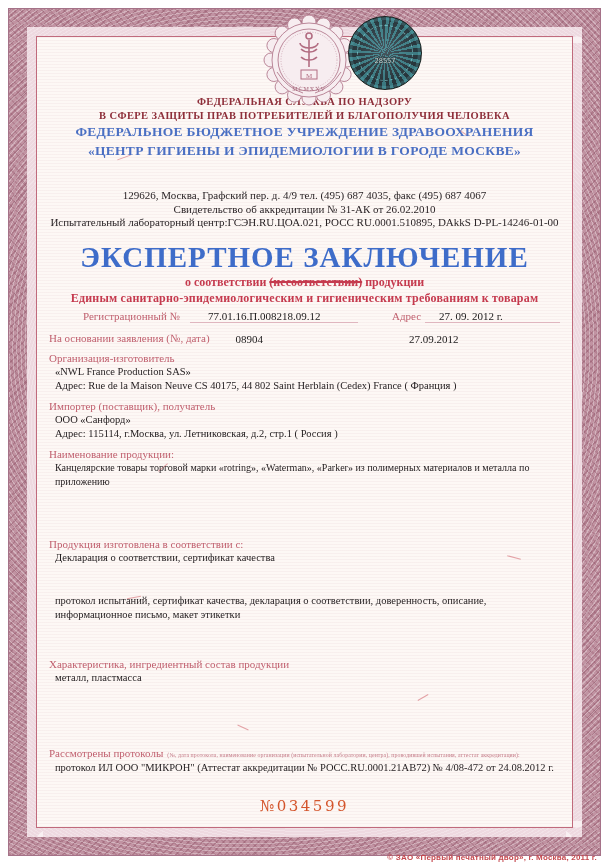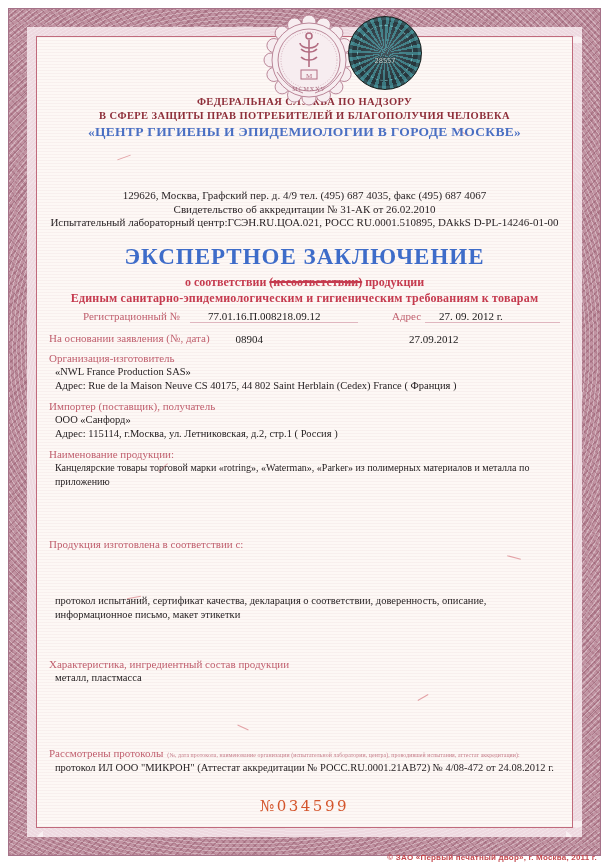--- a/index.html
+++ b/index.html
@@ -24,21 +24,21 @@
     background-image:repeating-linear-gradient(0deg, rgba(216,180,188,.13) 0 1px, rgba(0,0,0,0) 1px 3px);}
 
   
   .fiber{position:absolute;height:1px;background:#cc4e58;opacity:.5;}
 
   
   .block{position:absolute;left:12px;right:12px;}
   .h-red{color:#8e2f3a;font-weight:bold;font-size:10.5px;line-height:13.5px;text-align:center;letter-spacing:.4px;}
   .h-blue{color:#4a6fc3;font-weight:bold;font-size:13.5px;line-height:19px;text-align:center;letter-spacing:.3px;}
   .addr{color:#2a2326;font-size:11px;line-height:13.5px;text-align:center;}
-  .doc-title{color:#3e6cc9;font-weight:bold;font-size:23px;letter-spacing:1px;text-align:center;line-height:28px;}
+  .doc-title{color:#3e6cc9;font-weight:bold;font-size:29px;letter-spacing:1px;text-align:center;line-height:28px;}
   .doc-sub{color:#c53a4e;font-weight:bold;font-size:12px;text-align:center;line-height:16px;margin-top:3px;}
   .doc-sub .struck{text-decoration:line-through;text-decoration-thickness:2px;}
   .doc-sub2{color:#c53a4e;font-weight:bold;font-size:12px;text-align:center;line-height:15px;margin-top:1px;letter-spacing:.2px;}
   .lbl{color:#c05f6e;font-size:11px;line-height:14px;}
   .val{color:#211c1e;font-size:10.5px;line-height:13.5px;padding-left:6px;}
   .reg-row,.basis-row{display:flex;align-items:flex-end;font-size:11px;}
   .reg-row .lbl{margin-left:34px;white-space:nowrap;}
   .reg-val{color:#1c1a1b;font-weight:normal;white-space:nowrap;}
   .u{border-bottom:1px solid #e0b6bf;}
   .reg-num{width:176px;margin-left:10px;padding-left:18px;}
@@ -81,20 +81,21 @@
     <div class="fiber" style="left:300px;top:245px;width:16px;transform:rotate(10deg);"></div>
     <div class="fiber" style="left:120px;top:430px;width:12px;transform:rotate(-40deg);"></div>
     <div class="fiber" style="left:470px;top:520px;width:14px;transform:rotate(15deg);"></div>
     <div class="fiber" style="left:200px;top:690px;width:12px;transform:rotate(25deg);"></div>
     <div class="fiber" style="left:90px;top:560px;width:14px;transform:rotate(-10deg);"></div>
     <div class="fiber" style="left:380px;top:660px;width:12px;transform:rotate(-30deg);"></div>
 
     <div class="block" style="top:58px;">
       <div class="h-red">ФЕДЕРАЛЬНАЯ СЛУЖБА ПО НАДЗОРУ</div>
       <div class="h-red">В СФЕРЕ ЗАЩИТЫ ПРАВ ПОТРЕБИТЕЛЕЙ И БЛАГОПОЛУЧИЯ ЧЕЛОВЕКА</div>
+      <div class="h-blue">ФЕДЕРАЛЬНОЕ БЮДЖЕТНОЕ УЧРЕЖДЕНИЕ ЗДРАВООХРАНЕНИЯ</div>
       <div class="h-blue">«ЦЕНТР ГИГИЕНЫ И ЭПИДЕМИОЛОГИИ В ГОРОДЕ МОСКВЕ»</div>
     </div>
 
     <div class="block" style="top:152px;">
       <div class="addr">129626, Москва, Графский пер. д. 4/9 тел. (495) 687 4035, факс (495) 687 4067</div>
       <div class="addr">Свидетельство об аккредитации № 31-АК от 26.02.2010</div>
       <div class="addr">Испытательный лабораторный центр:ГСЭН.RU.ЦОА.021, РОСС RU.0001.510895, DAkkS D-PL-14246-01-00</div>
     </div>
 
     <div class="block" style="top:206px;">
@@ -128,20 +129,21 @@
       <div class="val">Адрес: 115114, г.Москва, ул. Летниковская, д.2, стр.1 ( Россия )</div>
     </div>
 
     <div class="block" style="top:410px;">
       <div class="lbl">Наименование продукции:</div>
       <div class="val" style="font-size:10px;">Канцелярские товары торговой марки «rotring», «Waterman», «Parker» из полимерных материалов и металла по приложению</div>
     </div>
 
     <div class="block" style="top:500px;">
       <div class="lbl">Продукция изготовлена в соответствии с:</div>
+      <div class="val">Декларация о соответствии, сертификат качества</div>
     </div>
 
     <div class="block" style="top:557px;">
       <div class="val">протокол испытаний, сертификат качества, декларация о соответствии, доверенность, описание, информационное письмо, макет этикетки</div>
     </div>
 
     <div class="block" style="top:620px;">
       <div class="lbl">Характеристика, ингредиентный состав продукции</div>
       <div class="val">металл, пластмасса</div>
     </div>

